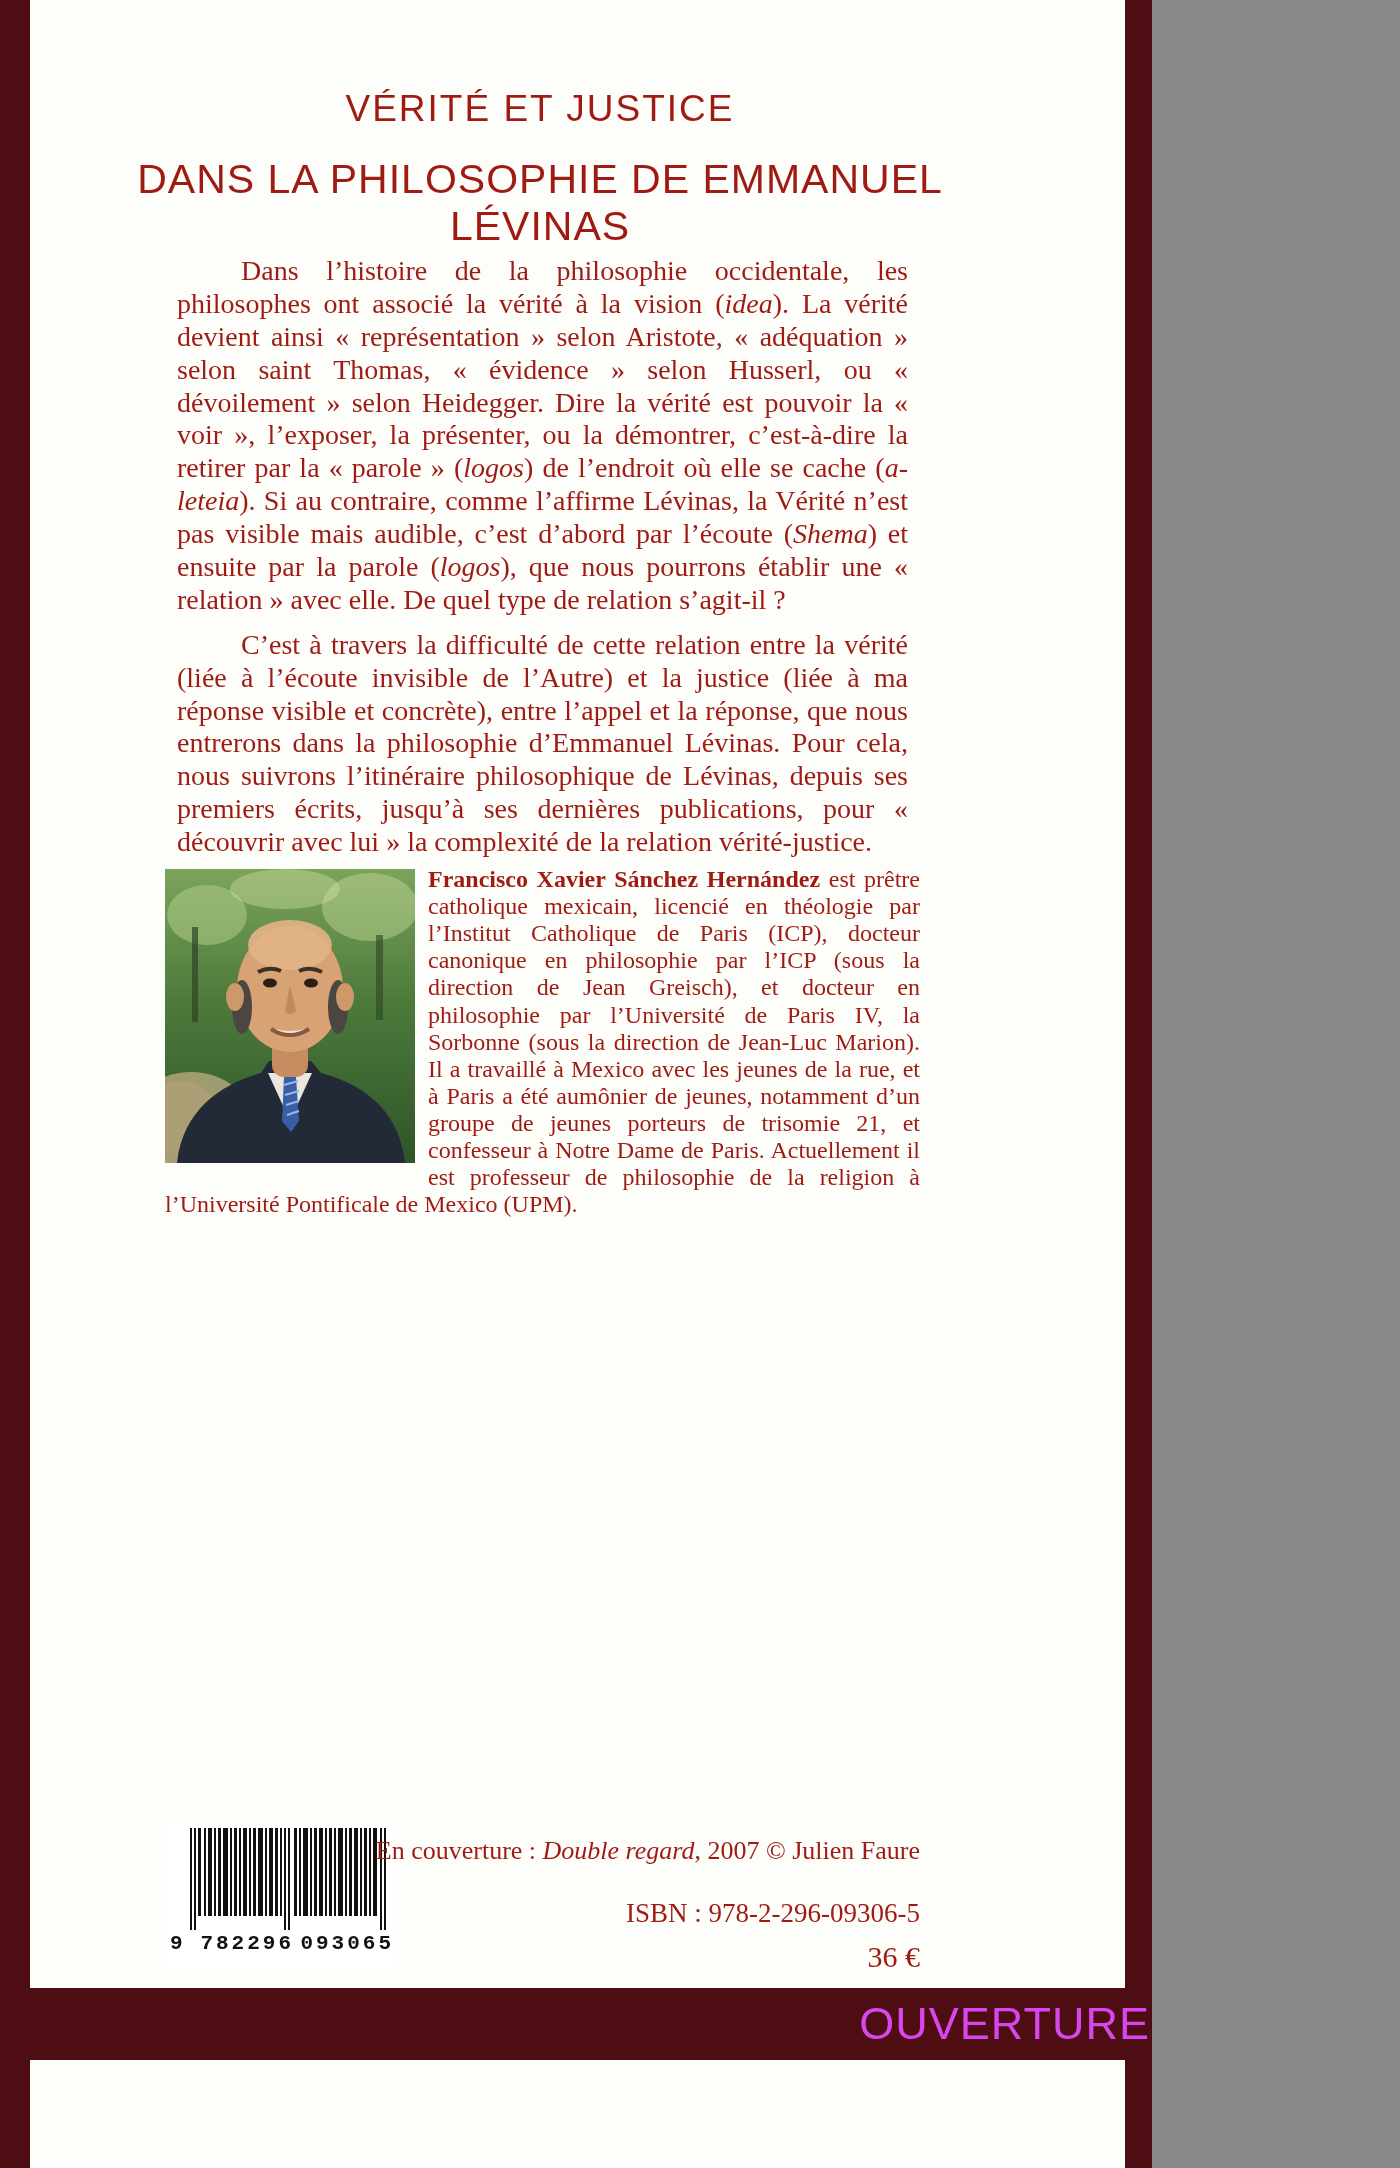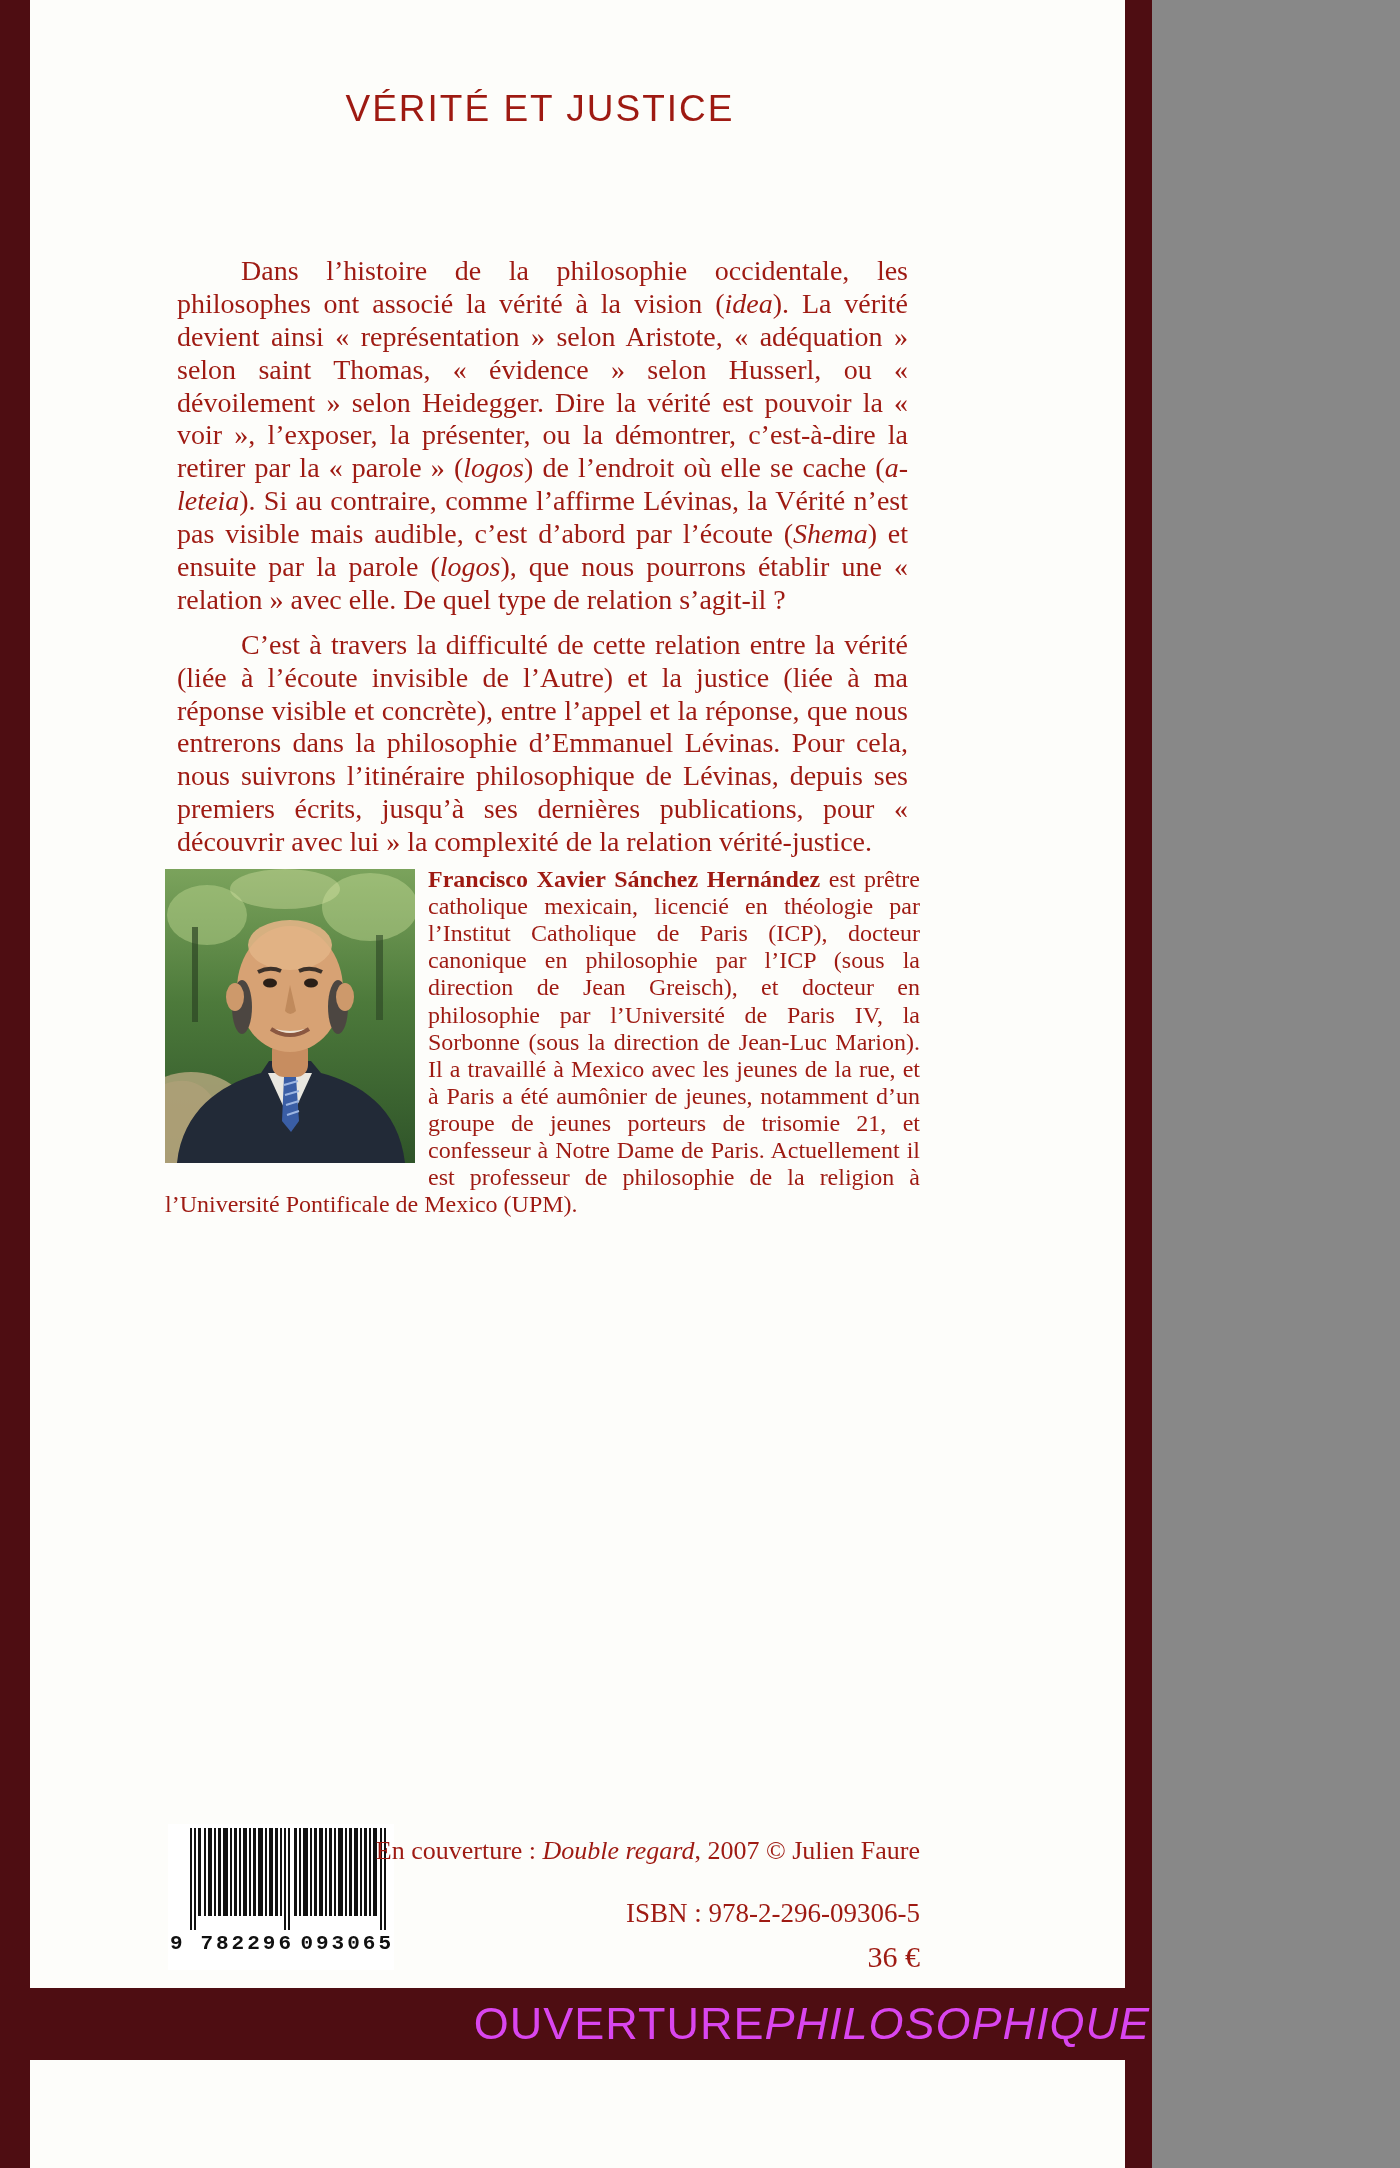--- a/index.html
+++ b/index.html
@@ -84,20 +84,21 @@
 </head>
 <body>
 
 <div class="page">
 
   <div class="strip left"></div>
   <div class="strip right"></div>
 
   <div class="titles">
     <div class="title-1">VÉRITÉ ET JUSTICE</div>
+    <div class="title-2">DANS LA PHILOSOPHIE DE EMMANUEL LÉVINAS</div>
   </div>
 
   <div class="synopsis">
     <p><span>Dans l’histoire de la philosophie occidentale, les philosophes ont associé la vérité à la vision (</span><span style="font-style: italic;">idea</span><span>). La vérité devient ainsi « représentation » selon Aristote, « adéquation » selon saint Thomas, « évidence » selon Husserl, ou « dévoilement » selon Heidegger. Dire la vérité est pouvoir la « voir », l’exposer, la présenter, ou la démontrer, c’est-à-dire la retirer par la « parole » (</span><span style="font-style: italic;">logos</span><span>) de l’endroit où elle se cache (</span><span style="font-style: italic;">a-leteia</span><span>). Si au contraire, comme l’affirme Lévinas, la Vérité n’est pas visible mais audible, c’est d’abord par l’écoute (</span><span style="font-style: italic;">Shema</span><span>) et ensuite par la parole (</span><span style="font-style: italic;">logos</span><span>), que nous pourrons établir une « relation » avec elle. De quel type de relation s’agit-il ?</span></p>
     <p><span>C’est à travers la difficulté de cette relation entre la vérité (liée à l’écoute invisible de l’Autre) et la justice (liée à ma réponse visible et concrète), entre l’appel et la réponse, que nous entrerons dans la philosophie d’Emmanuel Lévinas. Pour cela, nous suivrons l’itinéraire philosophique de Lévinas, depuis ses premiers écrits, jusqu’à ses dernières publications, pour « découvrir avec lui » la complexité de la relation vérité-justice.</span></p>
   </div>
 
   <div class="bio">
     <div class="photo">
       <svg width="250" height="294" viewBox="0 0 250 294">
@@ -190,16 +191,15 @@
       <span class="g3">093065</span>
     </div>
   </div>
 
   <div class="credit"><span>En couverture : </span><span style="font-style: italic;">Double regard</span><span>, 2007 © Julien Faure</span></div>
   <div class="isbn">ISBN : 978-2-296-09306-5</div>
   <div class="price">36 €</div>
 
   <div class="band">
       <span>OUVERTURE </span>
-      <span style="font-style: italic;">PHILOSOPHIQUE</span>
     </div>
 
 </div>
 
 </body></html>

